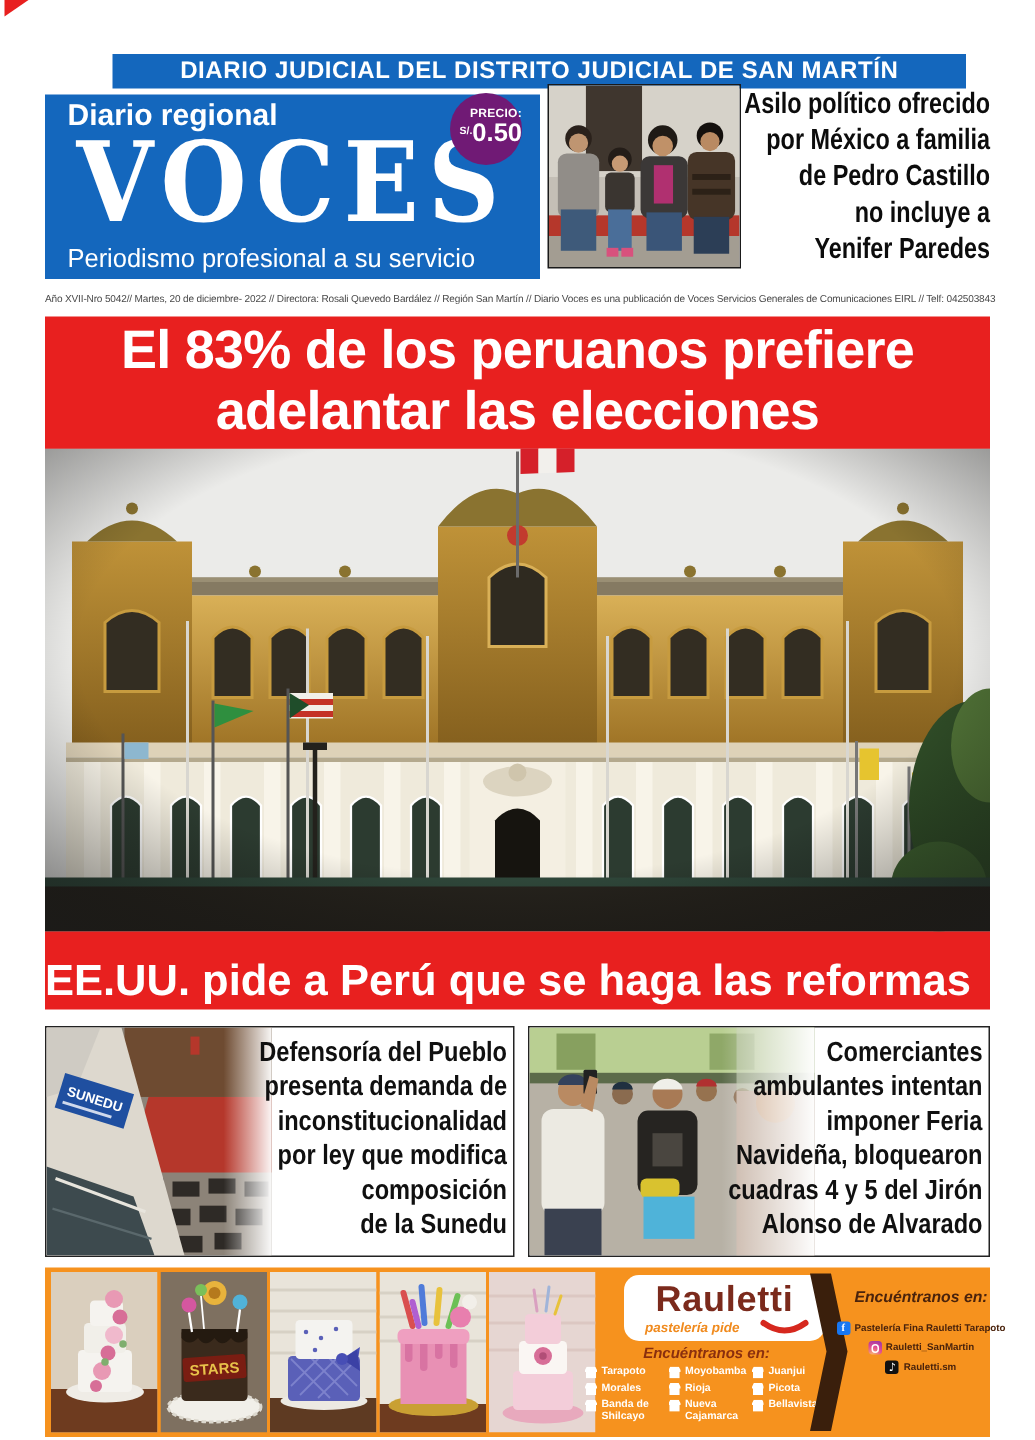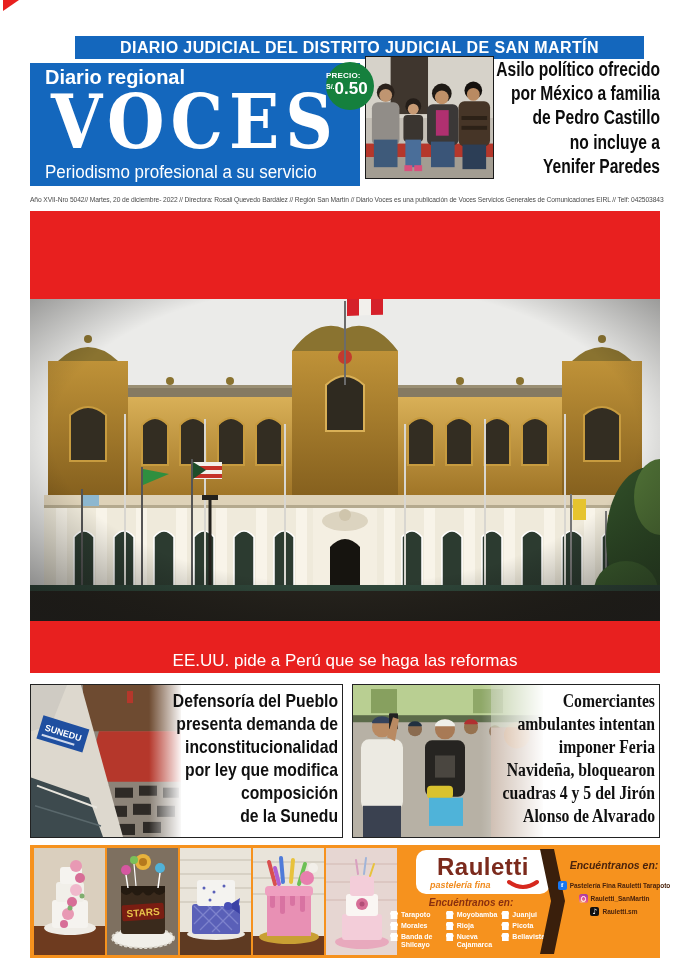--- a/index.html
+++ b/index.html
@@ -16,49 +16,49 @@
     display:flex;align-items:center;justify-content:center;white-space:nowrap;}
 
   
   .masthead{position:absolute;left:30px;top:63px;width:330px;height:123px;background:#1467bd;color:#fff;}
   .mh-kicker{position:absolute;left:15px;top:3px;font-size:20px;font-weight:bold;}
   .mh-title{position:absolute;left:0;top:22px;width:100%;text-align:center;
     font-family:"DejaVu Serif",serif;font-weight:bold;font-size:66px;letter-spacing:6px;line-height:1.1;
     transform:scaleY(1.12);transform-origin:center 40%;}
   .mh-tagline{position:absolute;left:15px;bottom:3px;font-size:17.5px;transform:scaleX(.97);transform-origin:left;}
 
-  .price-badge{position:absolute;left:326px;top:62px;width:48px;height:48px;border-radius:50%;
-    background:#15803d;color:#fff;text-align:left;z-index:6;}
+  .price-badge{position:absolute;left:300px;top:62px;width:48px;height:48px;border-radius:50%;
+    background:#701a75;color:#fff;text-align:right;z-index:6;}
   .pb-label{font-size:8px;font-weight:bold;margin-top:9px;letter-spacing:.2px;}
   .pb-row{font-size:17px;font-weight:bold;line-height:1;}
   .pb-cur{font-size:7px;vertical-align:5px;font-weight:bold;}
 
   
   .top-story{position:absolute;left:365px;top:56px;width:295px;height:123px;}
   .family-photo{position:absolute;left:0;top:0;width:129px;height:123px;border:1.5px solid #1a1a1a;box-sizing:border-box;}
   .family-photo svg{display:block;width:100%;height:100%;}
   .ts-headline{position:absolute;right:0;top:1px;width:240px;text-align:right;font-weight:bold;
     font-size:19.5px;line-height:1.24;color:#0c0c0c;transform:scaleX(.8);transform-origin:right top;}
 
   .dateline{position:absolute;left:30px;top:196px;width:640px;font-size:6.7px;color:#4a4a4a;
     white-space:nowrap;letter-spacing:-.1px;}
 
   
   .main-story{position:absolute;left:30px;top:211px;width:630px;height:462px;background:#e8201f;}
   .ms-headline{position:absolute;top:1px;width:100%;text-align:center;color:#fff;font-weight:bold;
     font-size:36px;line-height:1.15;letter-spacing:-.5px;}
   .palace-photo{position:absolute;left:0;top:88px;width:630px;height:322px;}
   .palace-photo svg{display:block;width:100%;height:100%;}
-  .ms-sub{position:absolute;bottom:2px;width:100%;text-align:center;color:#fff;font-weight:normal;
-    font-size:17px;line-height:1.18;}
+  .ms-sub{position:absolute;bottom:2px;width:100%;text-align:left;color:#fff;font-weight:bold;
+    font-size:29px;line-height:1.18;}
 
   
   .story-box{position:absolute;top:684px;height:154px;background:#fff;border:1.5px solid #222;box-sizing:border-box;}
   .story-left{left:30px;width:313px;}
-  .story-right{left:352px;width:308px;font-family:Liberation Serif, serif;}
+  .story-right{left:352px;width:308px;}
   .sb-photo{position:absolute;left:0;top:0;height:100%;}
   .sb-photo svg{display:block;height:100%;}
   .sb-headline{position:absolute;right:4px;top:5px;text-align:right;font-weight:bold;color:#101010;line-height:1.24;}
   .story-left .sb-headline{font-size:18.5px;width:205px;transform:scaleX(.85);transform-origin:right top;}
   .story-right .sb-headline{font-size:18.5px;width:230px;transform:scaleX(.85);transform-origin:right top;}
 
   
   .ad{position:absolute;left:30px;top:845px;width:630px;height:113px;background:#f6921e;}
   .cake{position:absolute;top:3px;width:71px;height:107px;}
   .cake svg{display:block;width:100%;height:100%;}
@@ -154,20 +154,24 @@
       <span>por México a familia</span><br>
       <span>de Pedro Castillo</span><br>
       <span>no incluye a</span><br>
       <span>Yenifer Paredes</span>
     </div>
   </div>
 
   <div class="dateline">Año XVII-Nro 5042// Martes, 20 de diciembre- 2022 // Directora: Rosali Quevedo Bardález // Región San Martín // Diario Voces es una publicación de Voces Servicios Generales de Comunicaciones EIRL // Telf: 042503843</div>
 
   <div class="main-story">
+    <div class="ms-headline">
+      <div>El 83% de los peruanos prefiere</div>
+      <div>adelantar las elecciones</div>
+    </div>
 
     <div class="palace-photo">
       <svg viewBox="0 0 630 322" preserveAspectRatio="none">
         <defs>
           <linearGradient id="gold" x1="0" y1="0" x2="0" y2="1">
             <stop offset="0" stop-color="#d9b057"></stop>
               <stop offset="1" stop-color="#9f7426"></stop>
           </linearGradient>
           <linearGradient id="goldDark" x1="0" y1="0" x2="0" y2="1">
             <stop offset="0" stop-color="#bf9238"></stop>
@@ -532,21 +536,21 @@
           <line x1="38" y1="26" x2="40" y2="10" stroke="#a0b4d9"></line>
           <line x1="44" y1="28" x2="48" y2="16" stroke="#e8c23c"></line>
         </g>
         <circle cx="36" cy="56" r="6" fill="#d76e97"></circle>
           <circle cx="36" cy="56" r="2.5" fill="#b14e77"></circle>
       </svg>
     </div>
 
     <div class="rauletti-logo">
       <div class="rl-brand">Rauletti</div>
-      <div class="rl-sub">pastelería fina</div>
+      <div class="rl-sub">pastelería pide</div>
       <svg class="rl-smile" width="34" height="12">
         <path d="M3,3 Q17,13 31,3" stroke="#d6281e" stroke-width="4" fill="none" stroke-linecap="round"></path>
       </svg>
     </div>
 
     <div class="loc-title">Encuéntranos en:</div>
 
     <div class="loc-grid">
       <div class="loc-col">
         <div class="loc-item">

